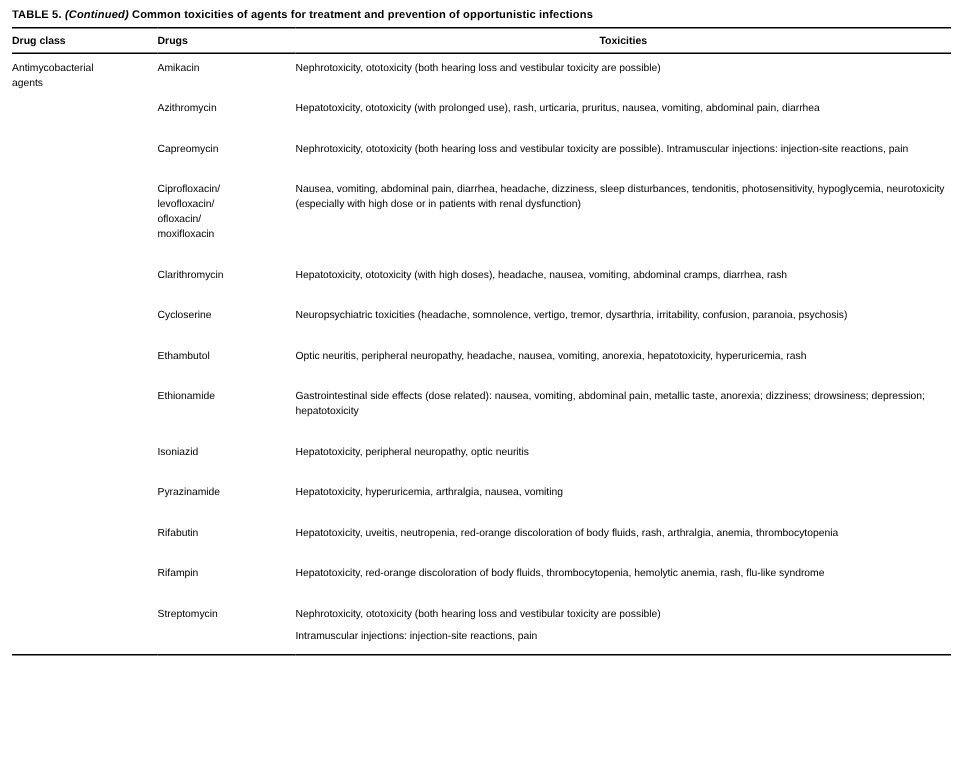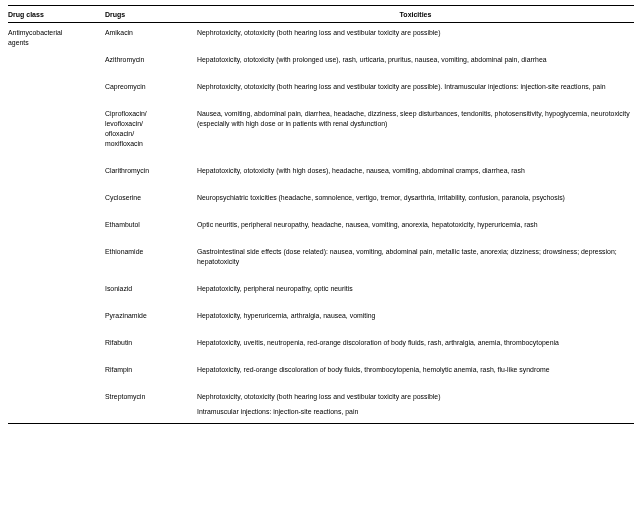--- a/index.html
+++ b/index.html
@@ -55,20 +55,25 @@
   }
   tbody tr:first-child td { padding-top: 5px; }
   tbody tr:last-child td { padding-bottom: 6px; }
   .para2 { margin-top: 5px; }
 </style>
 </head>
 <body>
 
 <div class="page">
 
+  <div class="table-title">
+    <span>TABLE 5.</span>
+    <span class="cont">(Continued)</span>
+    <span>Common toxicities of agents for treatment and prevention of opportunistic infections</span>
+  </div>
 
   <table class="tox-table">
     <colgroup>
       <col class="col1">
       <col class="col2">
       <col class="col3">
     </colgroup>
     <thead>
       <tr>
         <th>Drug class</th>

